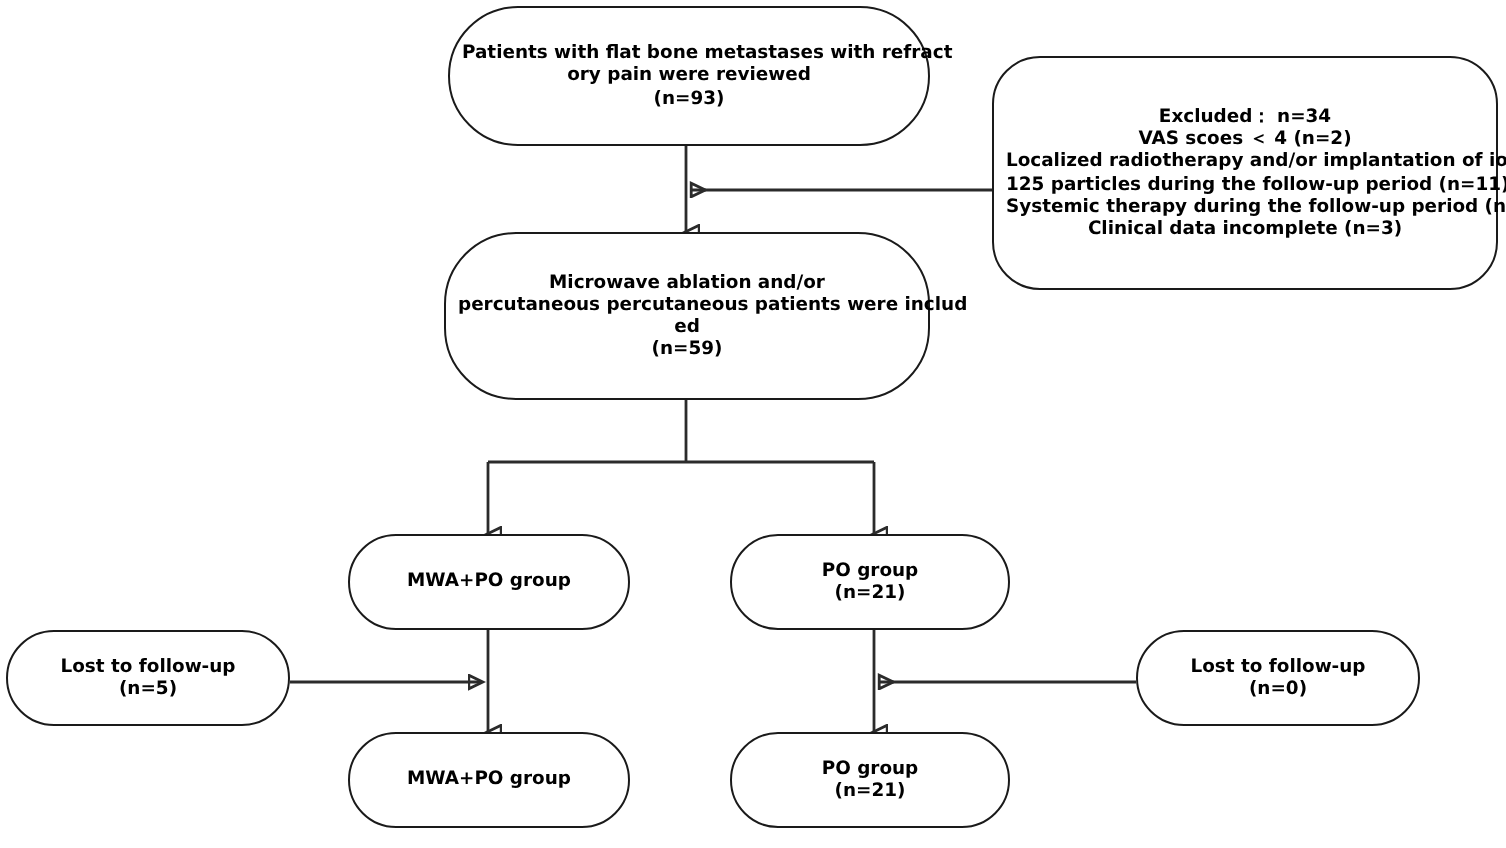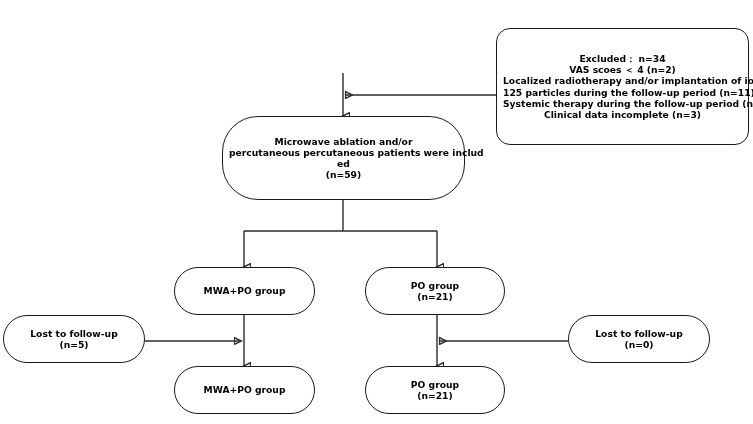--- a/index.html
+++ b/index.html
@@ -31,21 +31,21 @@
   .node .inner {
     width: 100%;
     padding: 0 6px;
     box-sizing: border-box;
     line-height: 1.22;
   }
   .node .line { display: block; white-space: nowrap; }
 
   
   #node-enrolled     { left: 224px; top: 3px;   width: 241px; height: 70px;  border-radius: 35px; font-size: 9.2px; }
-  #node-excluded     { left: 496px; top: 28px;  width: 253px; height: 117px; border-radius: 14px; font-size: 9.2px; }
+  #node-excluded     { left: 496px; top: 28px;  width: 253px; height: 117px; border-radius: 24px; font-size: 9.2px; }
   #node-included     { left: 222px; top: 116px; width: 243px; height: 84px;  border-radius: 36px; font-size: 9.2px; }
   #node-mwapo-alloc  { left: 174px; top: 267px; width: 141px; height: 48px;  border-radius: 24px; font-size: 9.2px; }
   #node-po-alloc     { left: 365px; top: 267px; width: 140px; height: 48px;  border-radius: 24px; font-size: 9.2px; }
   #node-lost-left    { left: 3px;   top: 315px; width: 142px; height: 48px;  border-radius: 24px; font-size: 9.2px; }
   #node-lost-right   { left: 568px; top: 315px; width: 142px; height: 48px;  border-radius: 24px; font-size: 9.2px; }
   #node-mwapo-final  { left: 174px; top: 366px; width: 141px; height: 48px;  border-radius: 24px; font-size: 9.2px; }
   #node-po-final     { left: 365px; top: 366px; width: 140px; height: 48px;  border-radius: 24px; font-size: 9.2px; }
 
   #connectors {
     position: absolute;
@@ -89,20 +89,27 @@
 
     <line x1="244" y1="315" x2="244" y2="366" marker-end="url(#arrowDown)"></line>
 
     <line x1="145" y1="341" x2="241" y2="341" marker-end="url(#arrowRight)"></line>
 
     <line x1="437" y1="315" x2="437" y2="366" marker-end="url(#arrowDown)"></line>
 
     <line x1="568" y1="341" x2="440" y2="341" marker-end="url(#arrowLeft)"></line>
   </svg>
 
+  <div class="node" id="node-enrolled">
+    <div class="inner">
+      <span class="line">Patients with flat bone metastases with refract</span>
+      <span class="line">ory pain were reviewed</span>
+      <span class="line">(n=93)</span>
+    </div>
+  </div>
 
   <div class="node" id="node-excluded">
     <div class="inner">
       <span class="line">Excluded： n=34</span>
       <span class="line">VAS scoes ＜ 4 (n=2)</span>
       <span class="line">Localized radiotherapy and/or implantation of iodine</span>
       <span class="line">125 particles during the follow-up period (n=11)</span>
       <span class="line">Systemic therapy during the follow-up period (n=14)</span>
       <span class="line">Clinical data incomplete (n=3)</span>
     </div>

